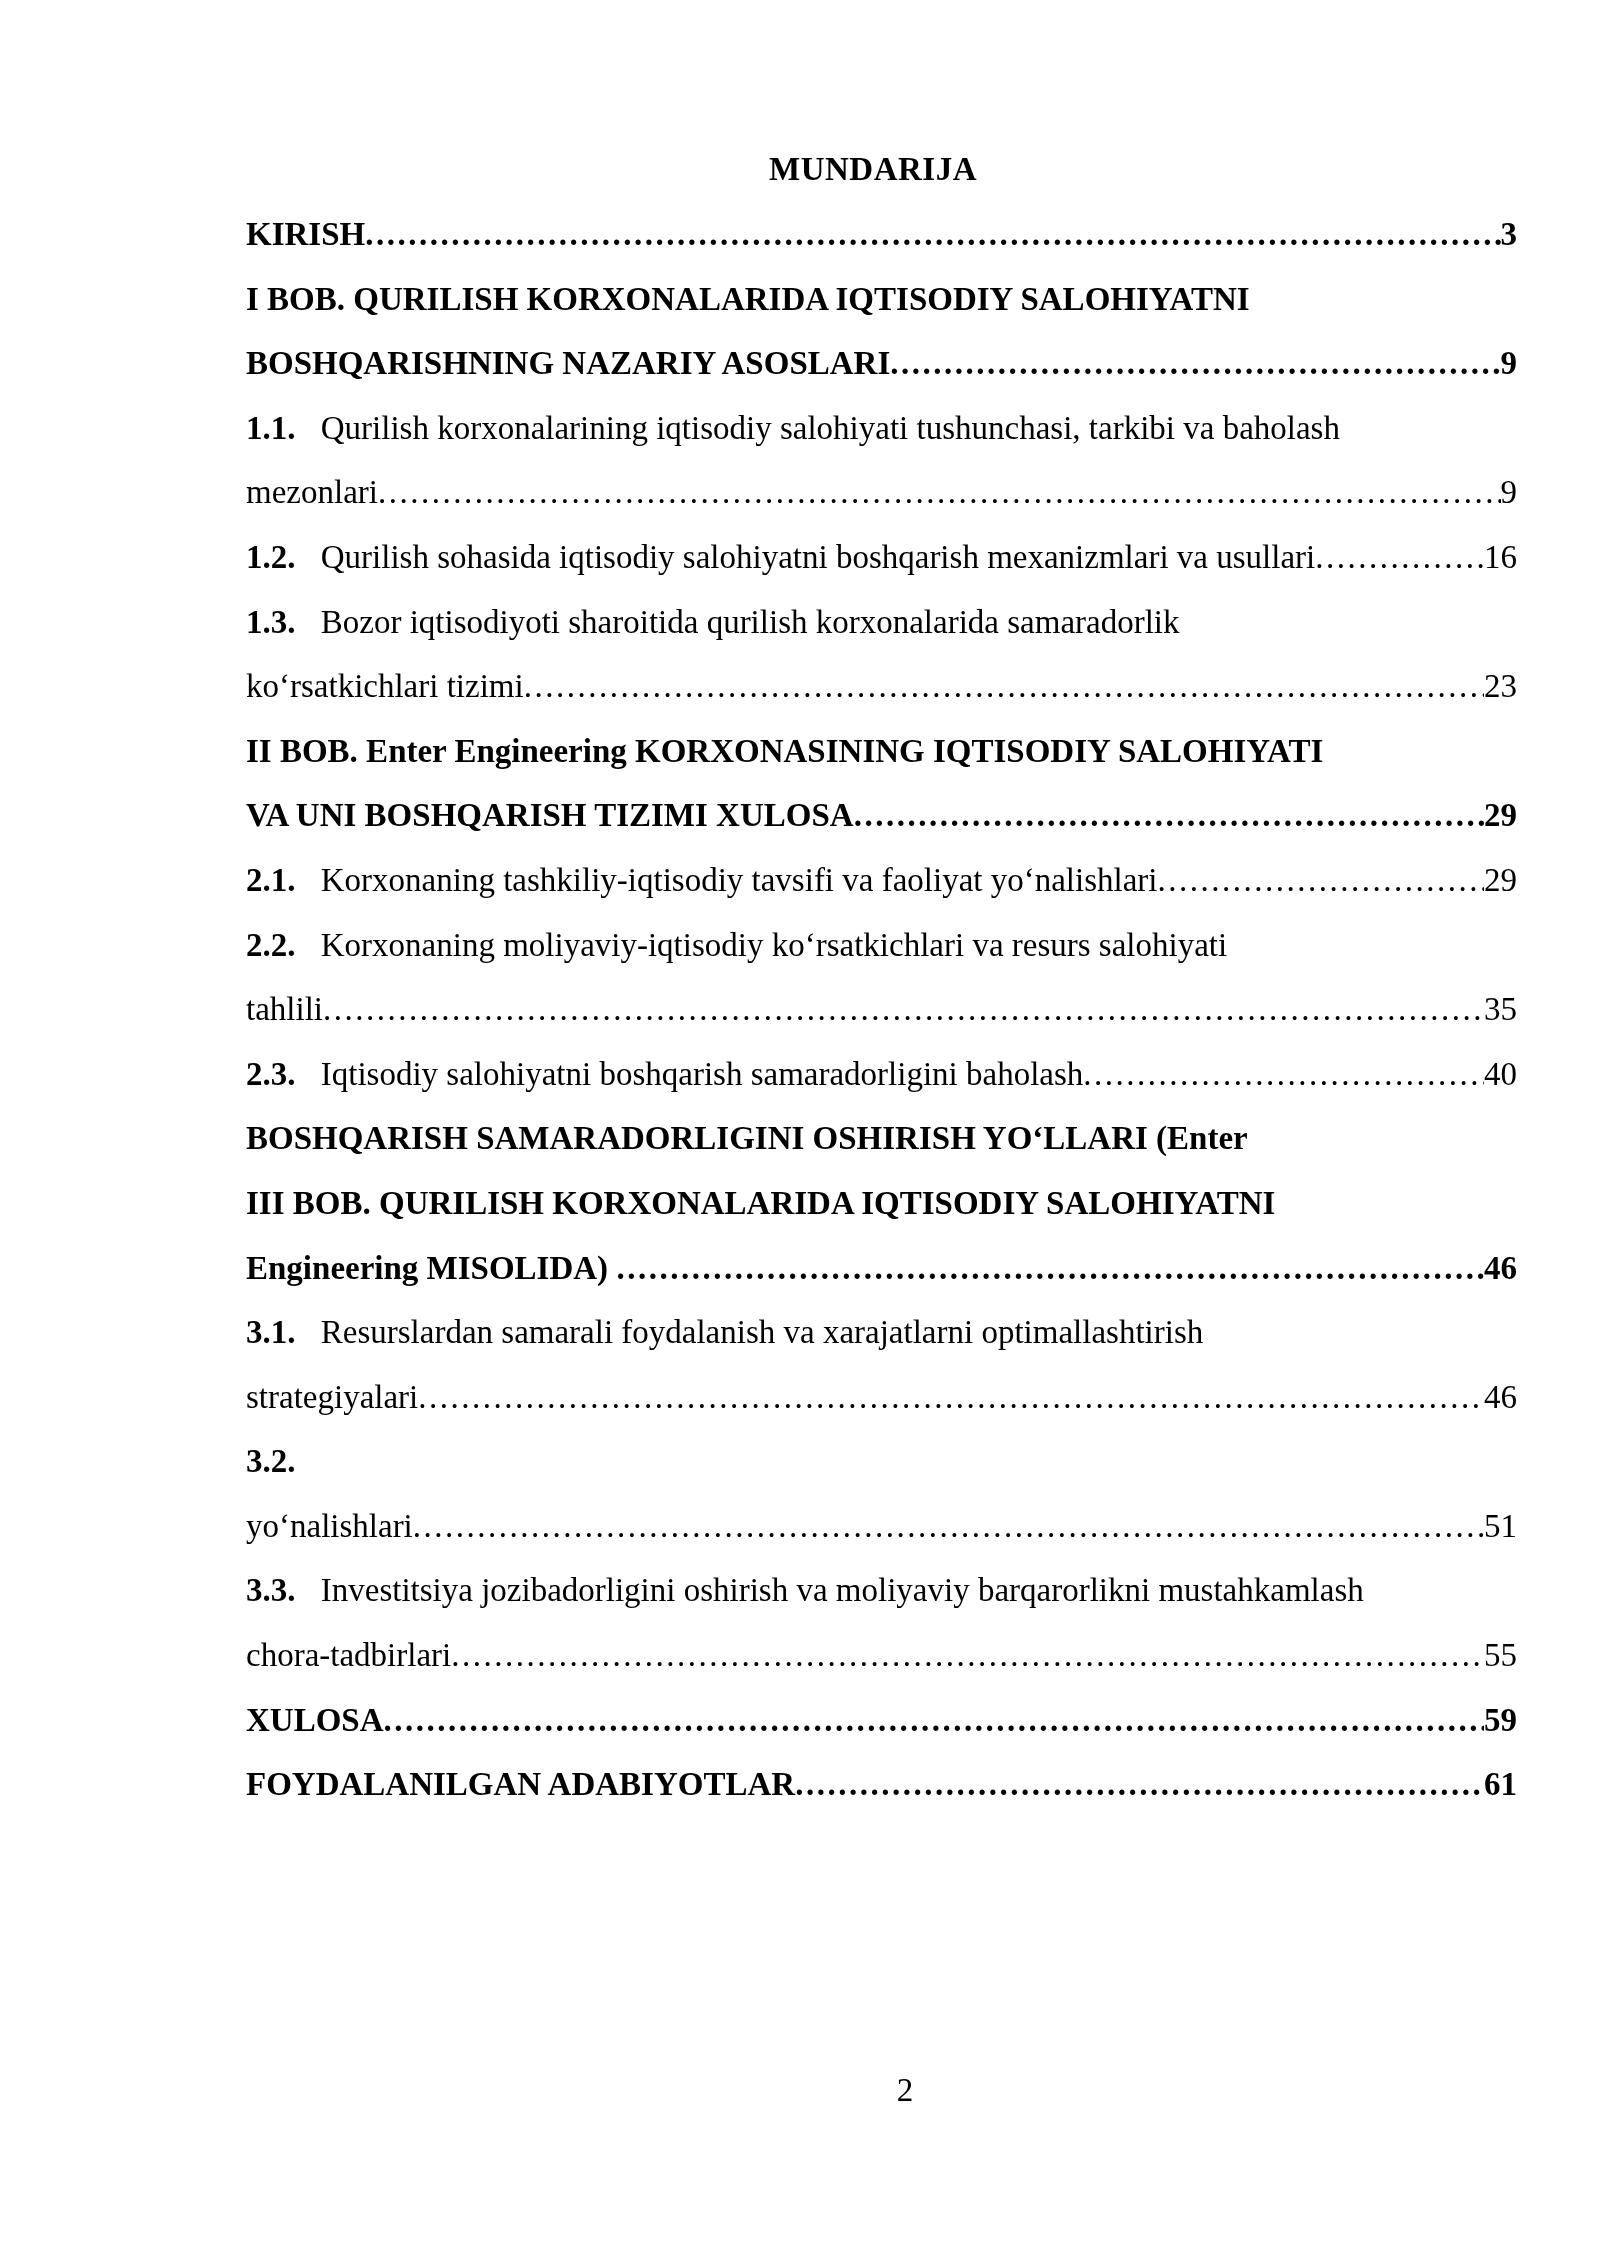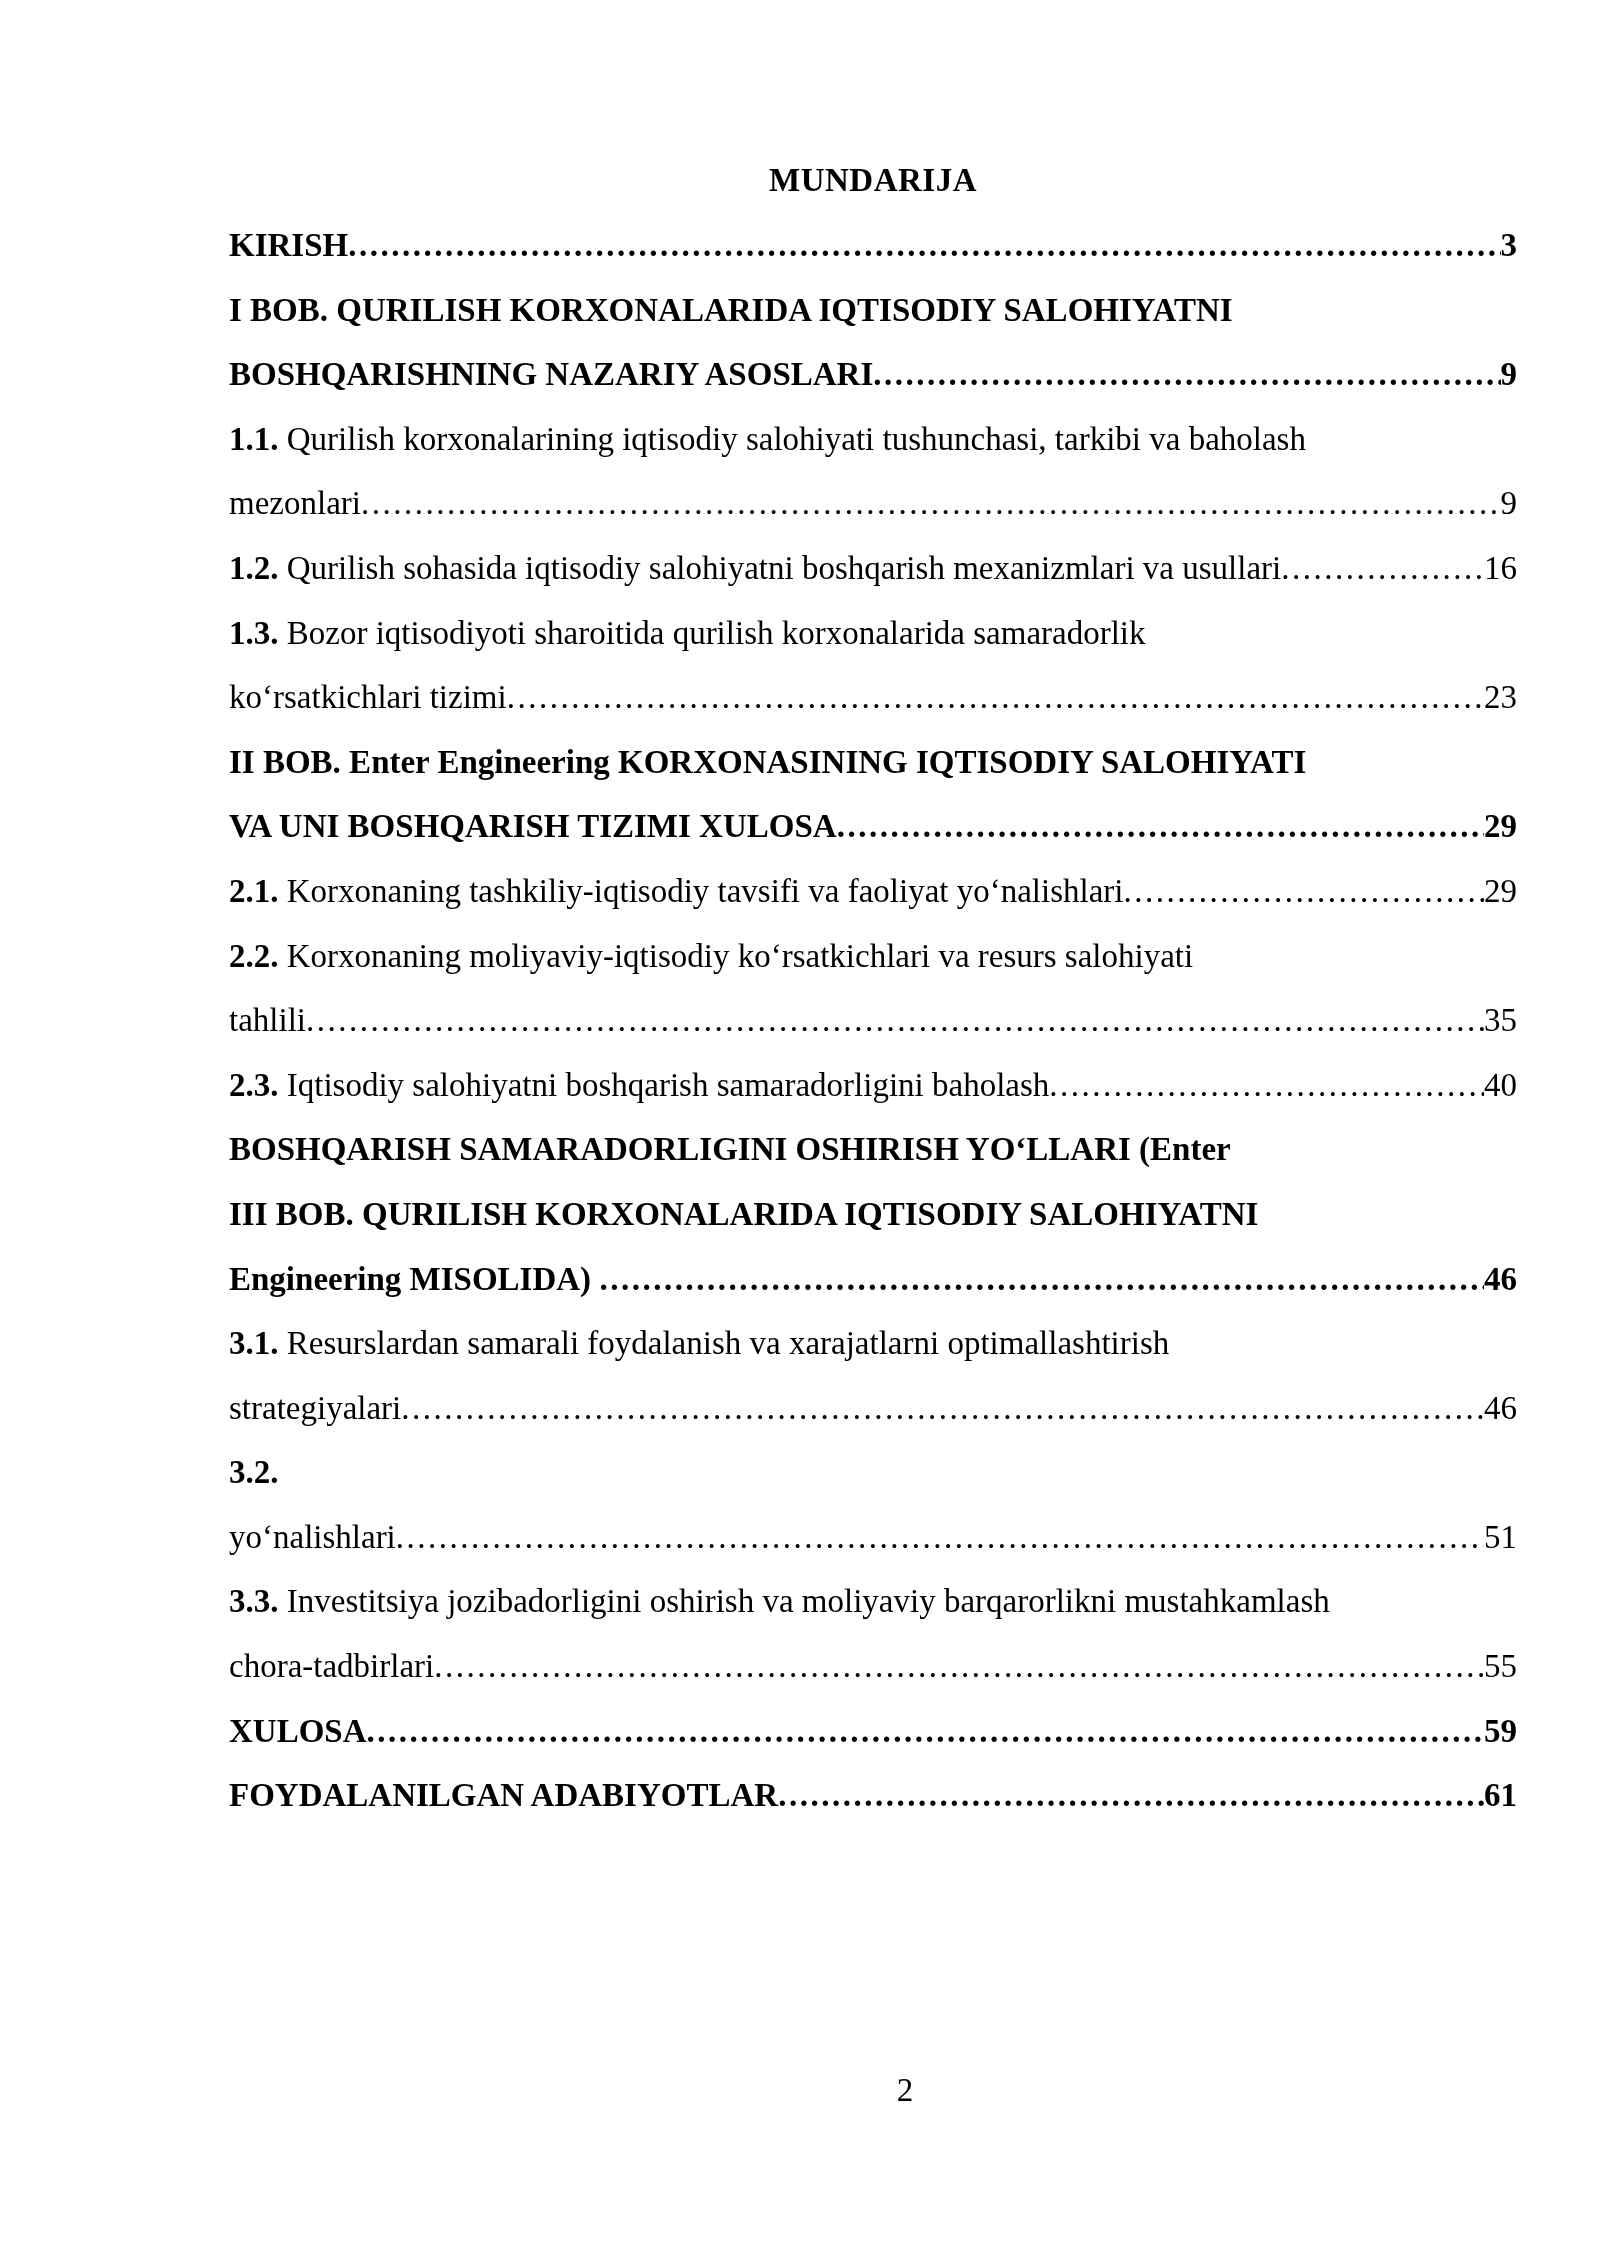--- a/index.html
+++ b/index.html
@@ -6,39 +6,39 @@
   body{
     width:1600px;height:2262px;
     background:#ffffff;
     font-family:"Liberation Serif","DejaVu Serif",serif;
     color:#000000;
     position:relative;
     overflow:hidden;
   }
   .page{
     position:absolute;
-    left:229px;top:148px;width:1288px;
+    left:229px;top:137px;width:1288px;
   }
   .doc-title{
     height:65px;line-height:65px;
     text-align:center;
     font-weight:bold;
     font-size:33px;
     letter-spacing:0.5px;
   }
   .row{
     display:flex;
     align-items:baseline;
     height:64.6px;
     line-height:64.6px;
     font-size:33px;
     white-space:pre;
     overflow:hidden;
   }
-  .seg{flex:0 0 auto;}
+  .seg{flex:0 0 auto;margin-left:17px;}
   .seg.b{font-weight:bold;}
   .leader{
     flex:1 1 auto;
     overflow:hidden;
     white-space:nowrap;
     letter-spacing:2.5px;
     min-width:0;
   }
   .leader.b{font-weight:bold;}
   .pg{flex:0 0 auto;}

